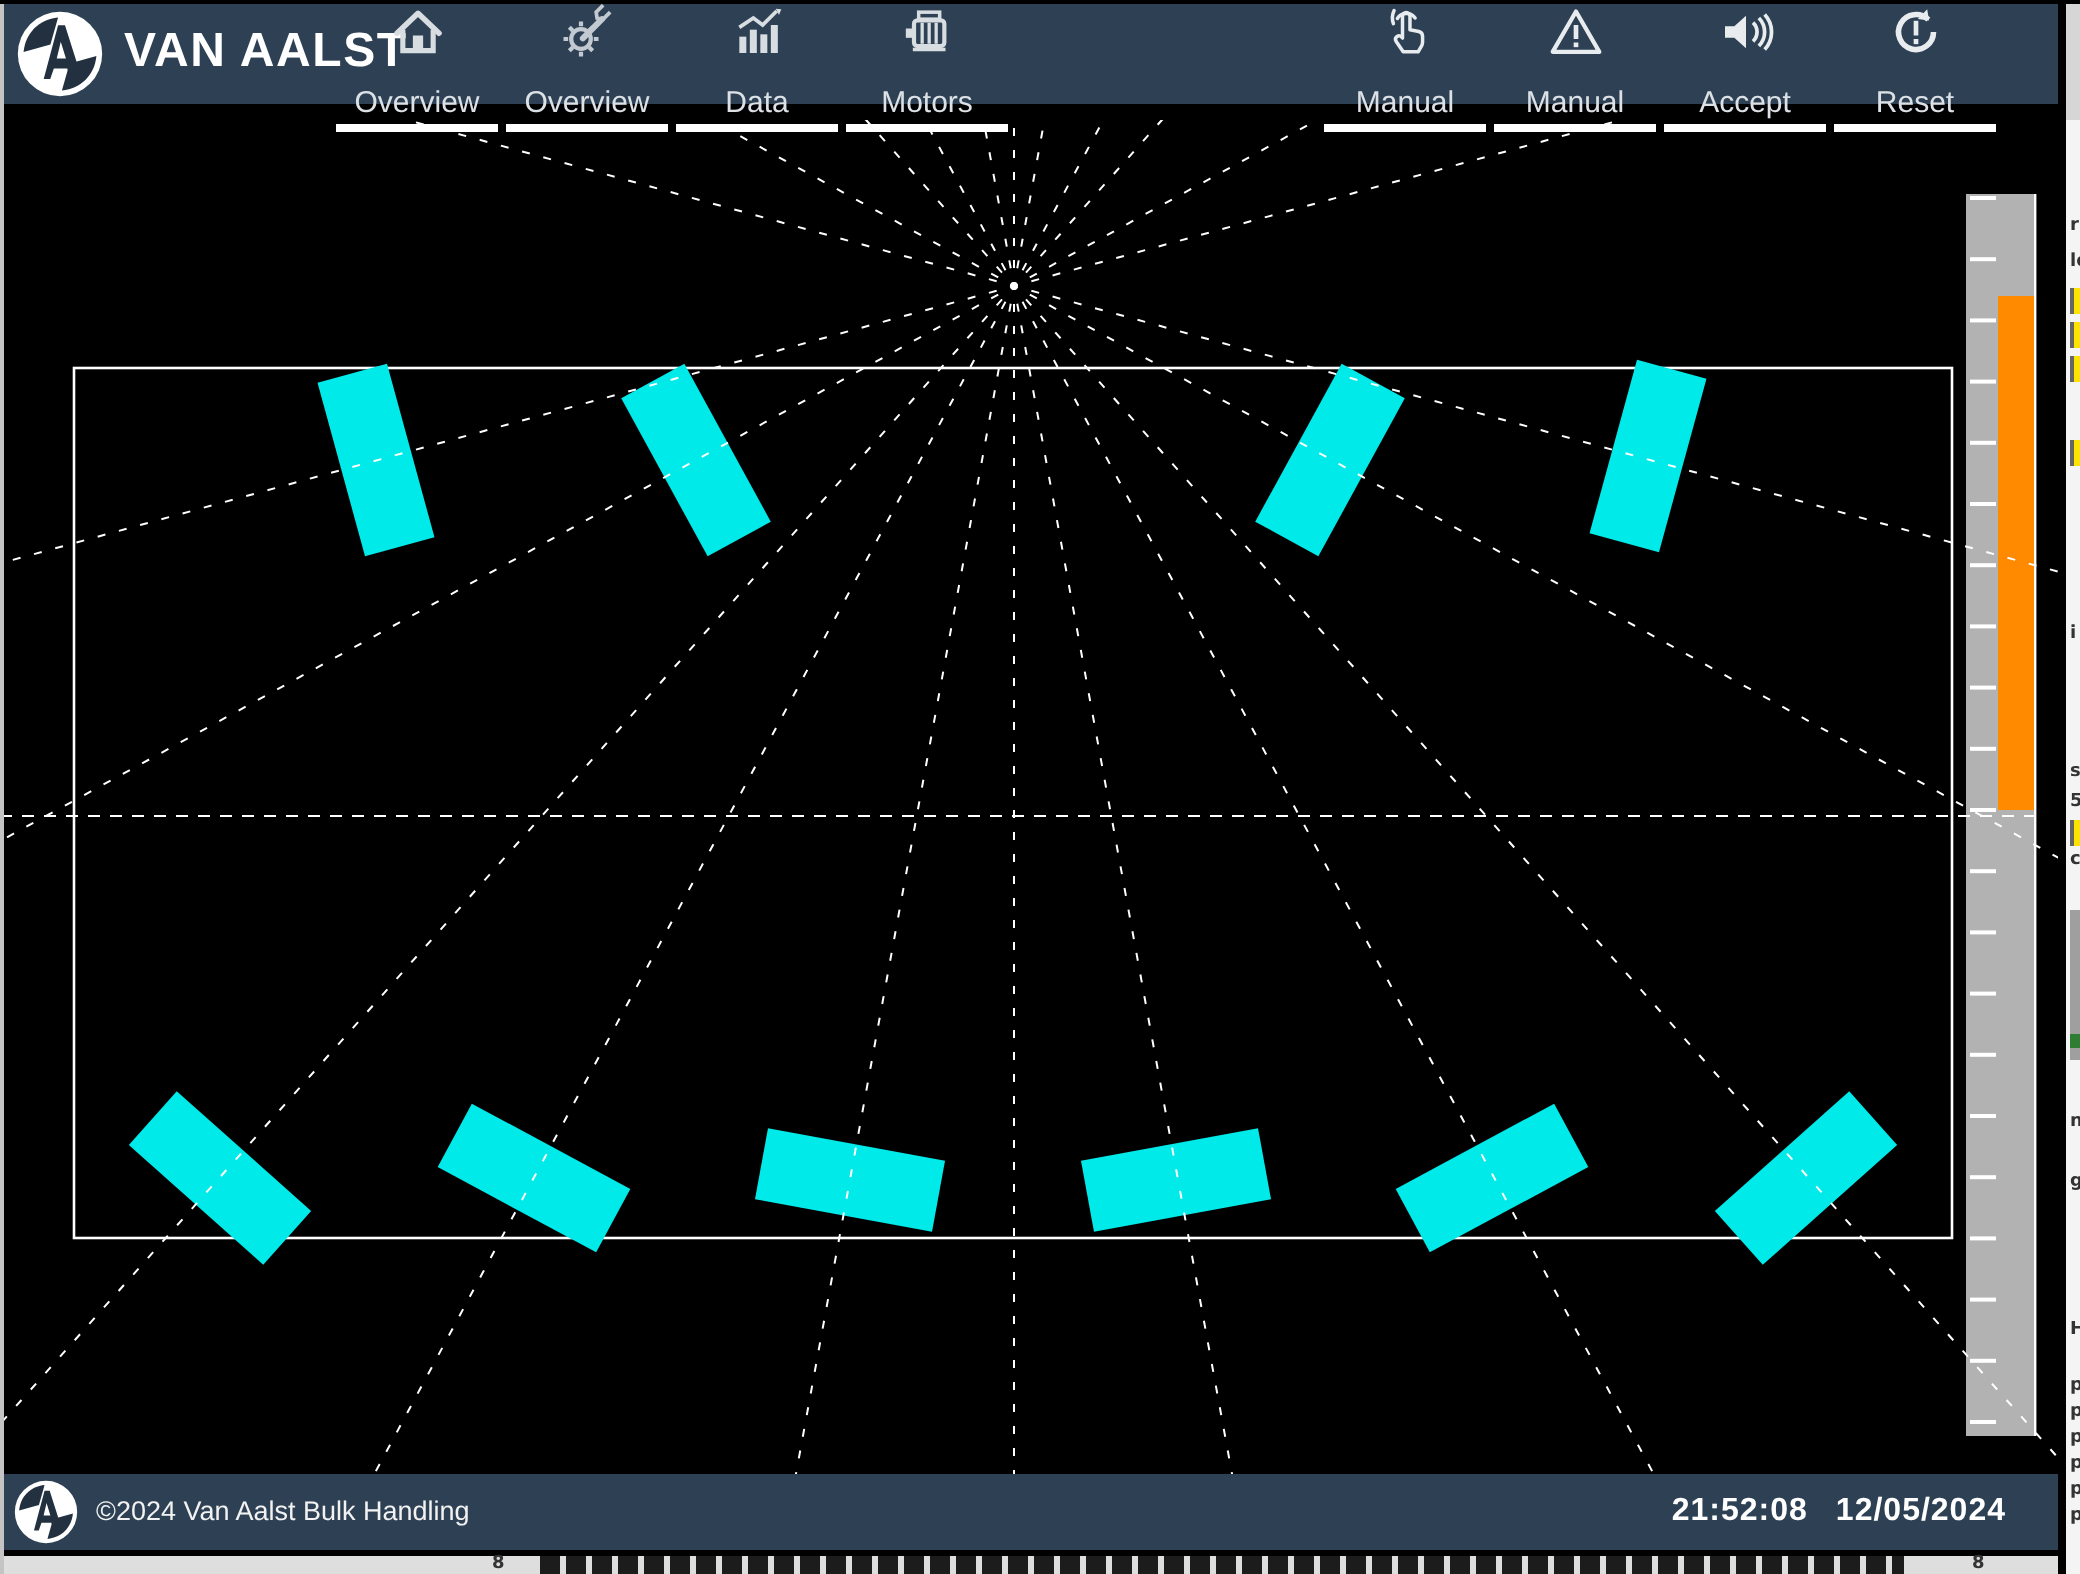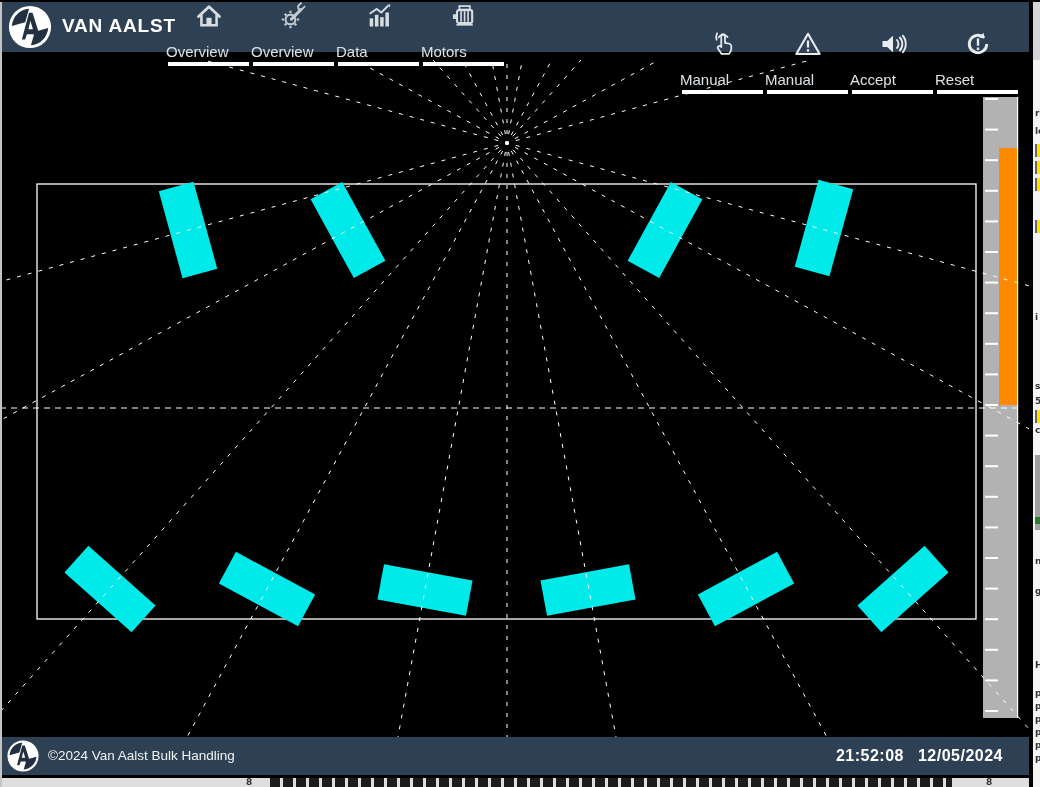--- a/index.html
+++ b/index.html
@@ -5,25 +5,25 @@
   * { margin:0; padding:0; box-sizing:border-box; }
   html,body { width:1040px; height:787px; background:#000; }
   body { font-family:"Liberation Sans", sans-serif; }
   .screen { position:relative; width:1040px; height:787px; background:#000; overflow:hidden; }
 
   
   .topnav { position:absolute; top:0; left:0; width:1040px; height:60px; background:#000; z-index:30; }
   .topnav-bar { position:absolute; top:0; left:0; width:1029px; height:52px; background:#2e4154; }
   .brand-logo { position:absolute; left:7px; top:4px; width:46px; height:46px; }
   .brand-name { position:absolute; left:62px; top:0; height:56px; line-height:52px;
-                font-size:19px; font-weight:bold; color:#ffffff; letter-spacing:0.8px; }
+                font-size:24px; font-weight:bold; color:#ffffff; letter-spacing:0.8px; }
   .nav-group { position:absolute; top:0; display:flex; }
   .nav-left  { left:166px; }
-  .nav-right { left:680px;margin-top:28px; }
-  .nav-item { position:relative; width:85px; height:67px; cursor:pointer; text-align:left; }
+  .nav-right { left:660px; }
+  .nav-item { position:relative; width:85px; height:67px; cursor:pointer; text-align:center; }
   .nav-icon { position:absolute; top:2px; left:0; right:0; }
   .nav-icon svg { height:28px; width:36px; display:block; margin:0 auto; }
   .nav-label { position:absolute; bottom:7px; left:0; right:0; font-size:15px; color:#dce1e6; }
   .nav-underline { position:absolute; bottom:1px; left:2px; right:2px; height:4px; background:#ffffff; }
 
   
   #radar-canvas { position:absolute; top:0; left:0; z-index:10; }
 
   
   .footerwrap { position:absolute; top:737px; left:0; width:1040px; height:40px; background:#000; z-index:30; }

